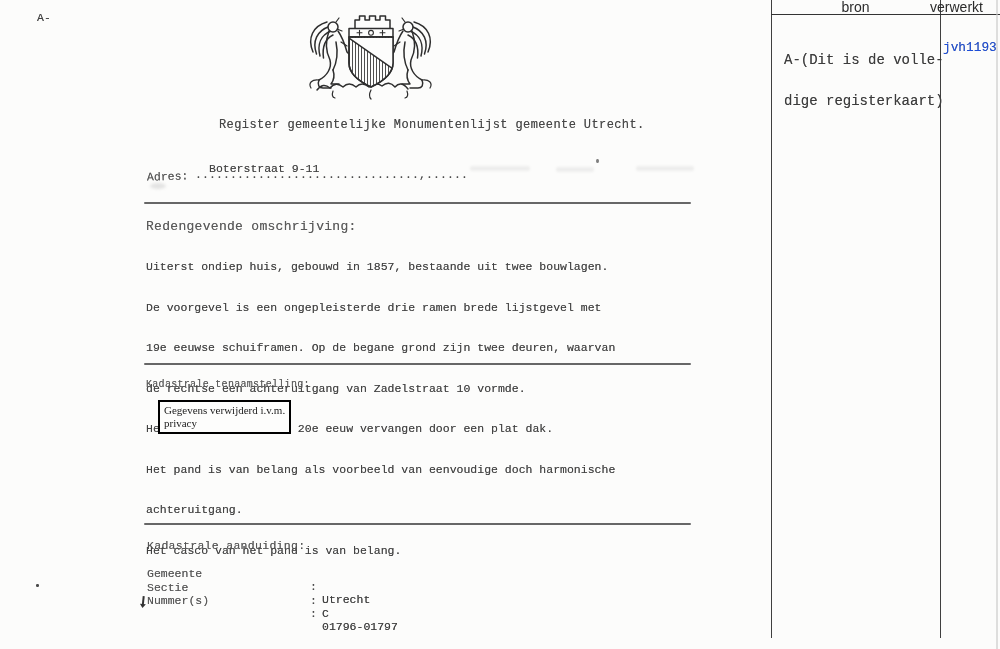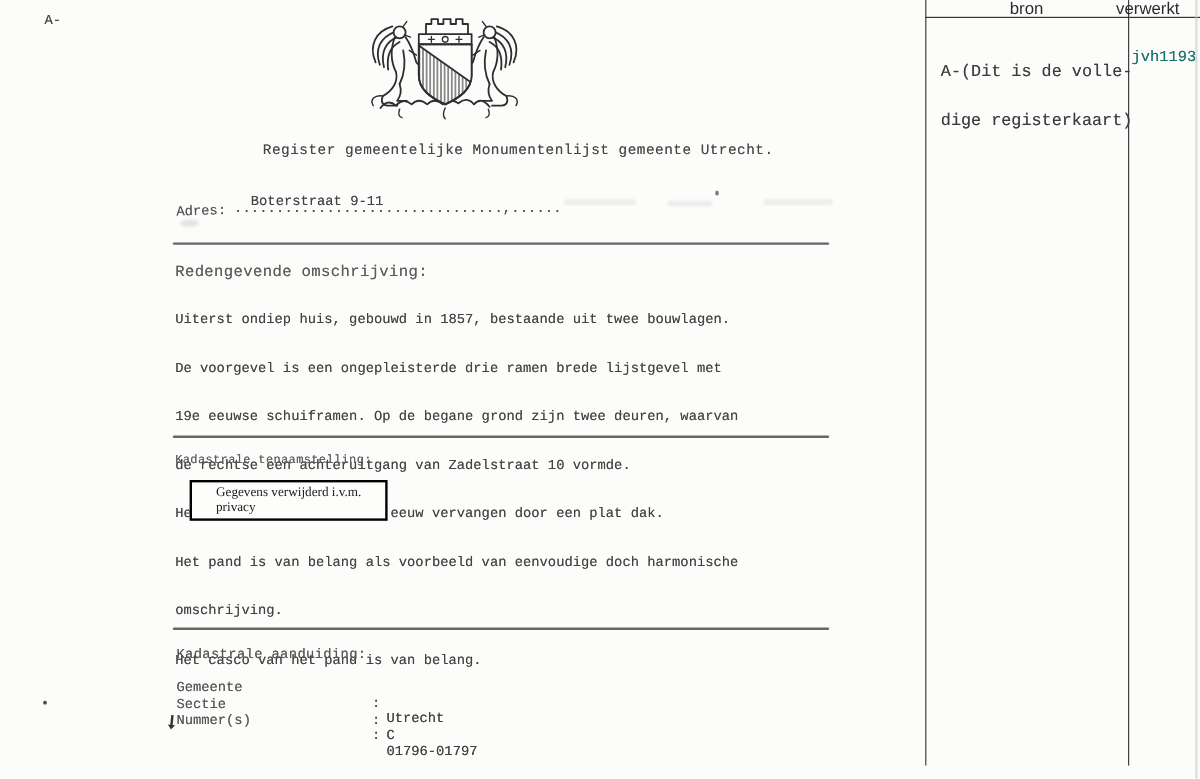--- a/index.html
+++ b/index.html
@@ -21,38 +21,38 @@
   .adres-dots{left:195px;top:168px;font-size:11.5px;letter-spacing:.1px;color:#4c4c4c;}
 
   .rule{position:absolute;left:144px;width:547px;height:2px;background:#4c4c4c;opacity:.85;border-radius:1px;}
   .rule1{top:202px;} .rule2{top:363px;} .rule3{top:523px;}
 
   .desc-head{left:146px;top:219px;font-size:13px;color:#5b5b5b;letter-spacing:.3px;}
   .desc{left:146px;top:233px;font-size:11.5px;line-height:13.5px;}
 
   .ten-head{left:146px;top:379px;font-size:10px;color:#5b5b5b;letter-spacing:.3px;}
   .privacy-box{position:absolute;left:158px;top:400px;border:2.5px solid #000;background:#fdfdfc;
-               padding:2px 20px;font-family:"Liberation Serif","DejaVu Serif",serif;
+               padding:2px 4px;font-family:"Liberation Serif","DejaVu Serif",serif;
                font-size:11px;line-height:13px;color:#1c1c1c;white-space:nowrap;}
 
   .aand-head{left:147px;top:539px;font-size:11.5px;color:#565656;letter-spacing:.3px;}
   .cad-row{position:absolute;left:0;width:700px;height:13px;font-size:11.5px;}
   .cad-row .lbl{position:absolute;left:147px;color:#565656;text-shadow:0 0 .5px rgba(70,70,70,.6);white-space:pre;}
   .cad-row .sep{position:absolute;left:310px;color:#4a4a4a;}
   .cad-row .val{position:absolute;left:322px;color:#3f3f3f;text-shadow:0 0 .5px rgba(60,60,60,.7);white-space:pre;}
 
   .vline{position:absolute;top:0;width:1.6px;height:638px;background:#3f3f3f;}
   .vline1{left:770.5px;} .vline2{left:939.5px;}
   .sb-hline{position:absolute;left:770.5px;top:13.5px;width:229.5px;height:1.6px;background:#333;}
   .sb-head{position:absolute;top:-1px;font-family:"Liberation Sans","DejaVu Sans",sans-serif;
            font-size:14px;color:#2b2b2b;text-align:center;}
   .sb-head.bron{left:771px;width:169px;}
   .sb-head.verw{left:920px;width:73px;}
   .sb-note{left:784px;top:26px;font-size:14px;line-height:13.8px;color:#3c3c3c;}
-  .sb-code{left:943px;top:40px;font-size:12.8px;color:#0f766e;}
+  .sb-code{left:943px;top:40px;font-size:12.8px;color:#1d4ed8;}
 
   .edge{position:absolute;left:996px;top:0;width:2px;height:649px;background:#c9c9c9;opacity:.6;}
   .streak{position:absolute;background:#9a9a9a;opacity:.14;border-radius:2px;filter:blur(1px);}
   .smudge{position:absolute;background:#aaa;opacity:.3;border-radius:50%;filter:blur(1.5px);}
   .speck{position:absolute;background:#4a4a4a;border-radius:50%;}
   .penmark{position:absolute;left:139px;top:596px;width:8px;height:14px;transform:rotate(6deg);}
   .penmark .stem{position:absolute;left:3px;top:0;width:1.6px;height:10px;background:#333;}
   .penmark .head{position:absolute;left:1px;top:8px;width:0;height:0;
                  border-left:3px solid transparent;border-right:3px solid transparent;border-top:4.5px solid #333;}
 </style>
@@ -135,21 +135,21 @@
   <div class="rule rule1"></div>
 
   <div class="abs mono desc-head">Redengevende omschrijving:</div>
   <div class="abs mono desc">
     <div>Uiterst ondiep huis, gebouwd in 1857, bestaande uit twee bouwlagen.</div>
     <div>De voorgevel is een ongepleisterde drie ramen brede lijstgevel met</div>
     <div>19e eeuwse schuiframen. Op de begane grond zijn twee deuren, waarvan</div>
     <div>de rechtse een achteruitgang van Zadelstraat 10 vormde.</div>
     <div>Het zadeldak is in de 20e eeuw vervangen door een plat dak.</div>
     <div>Het pand is van belang als voorbeeld van eenvoudige doch harmonische</div>
-    <div>omschrijving.</div>
+    <div>achteruitgang.</div>
     <div>Het casco van het pand is van belang.</div>
   </div>
 
   <div class="rule rule2"></div>
 
   <div class="abs mono ten-head">Kadastrale tenaamstelling:</div>
   <div class="privacy-box">
     <div>Gegevens verwijderd i.v.m.</div>
     <div>privacy</div>
   </div>

